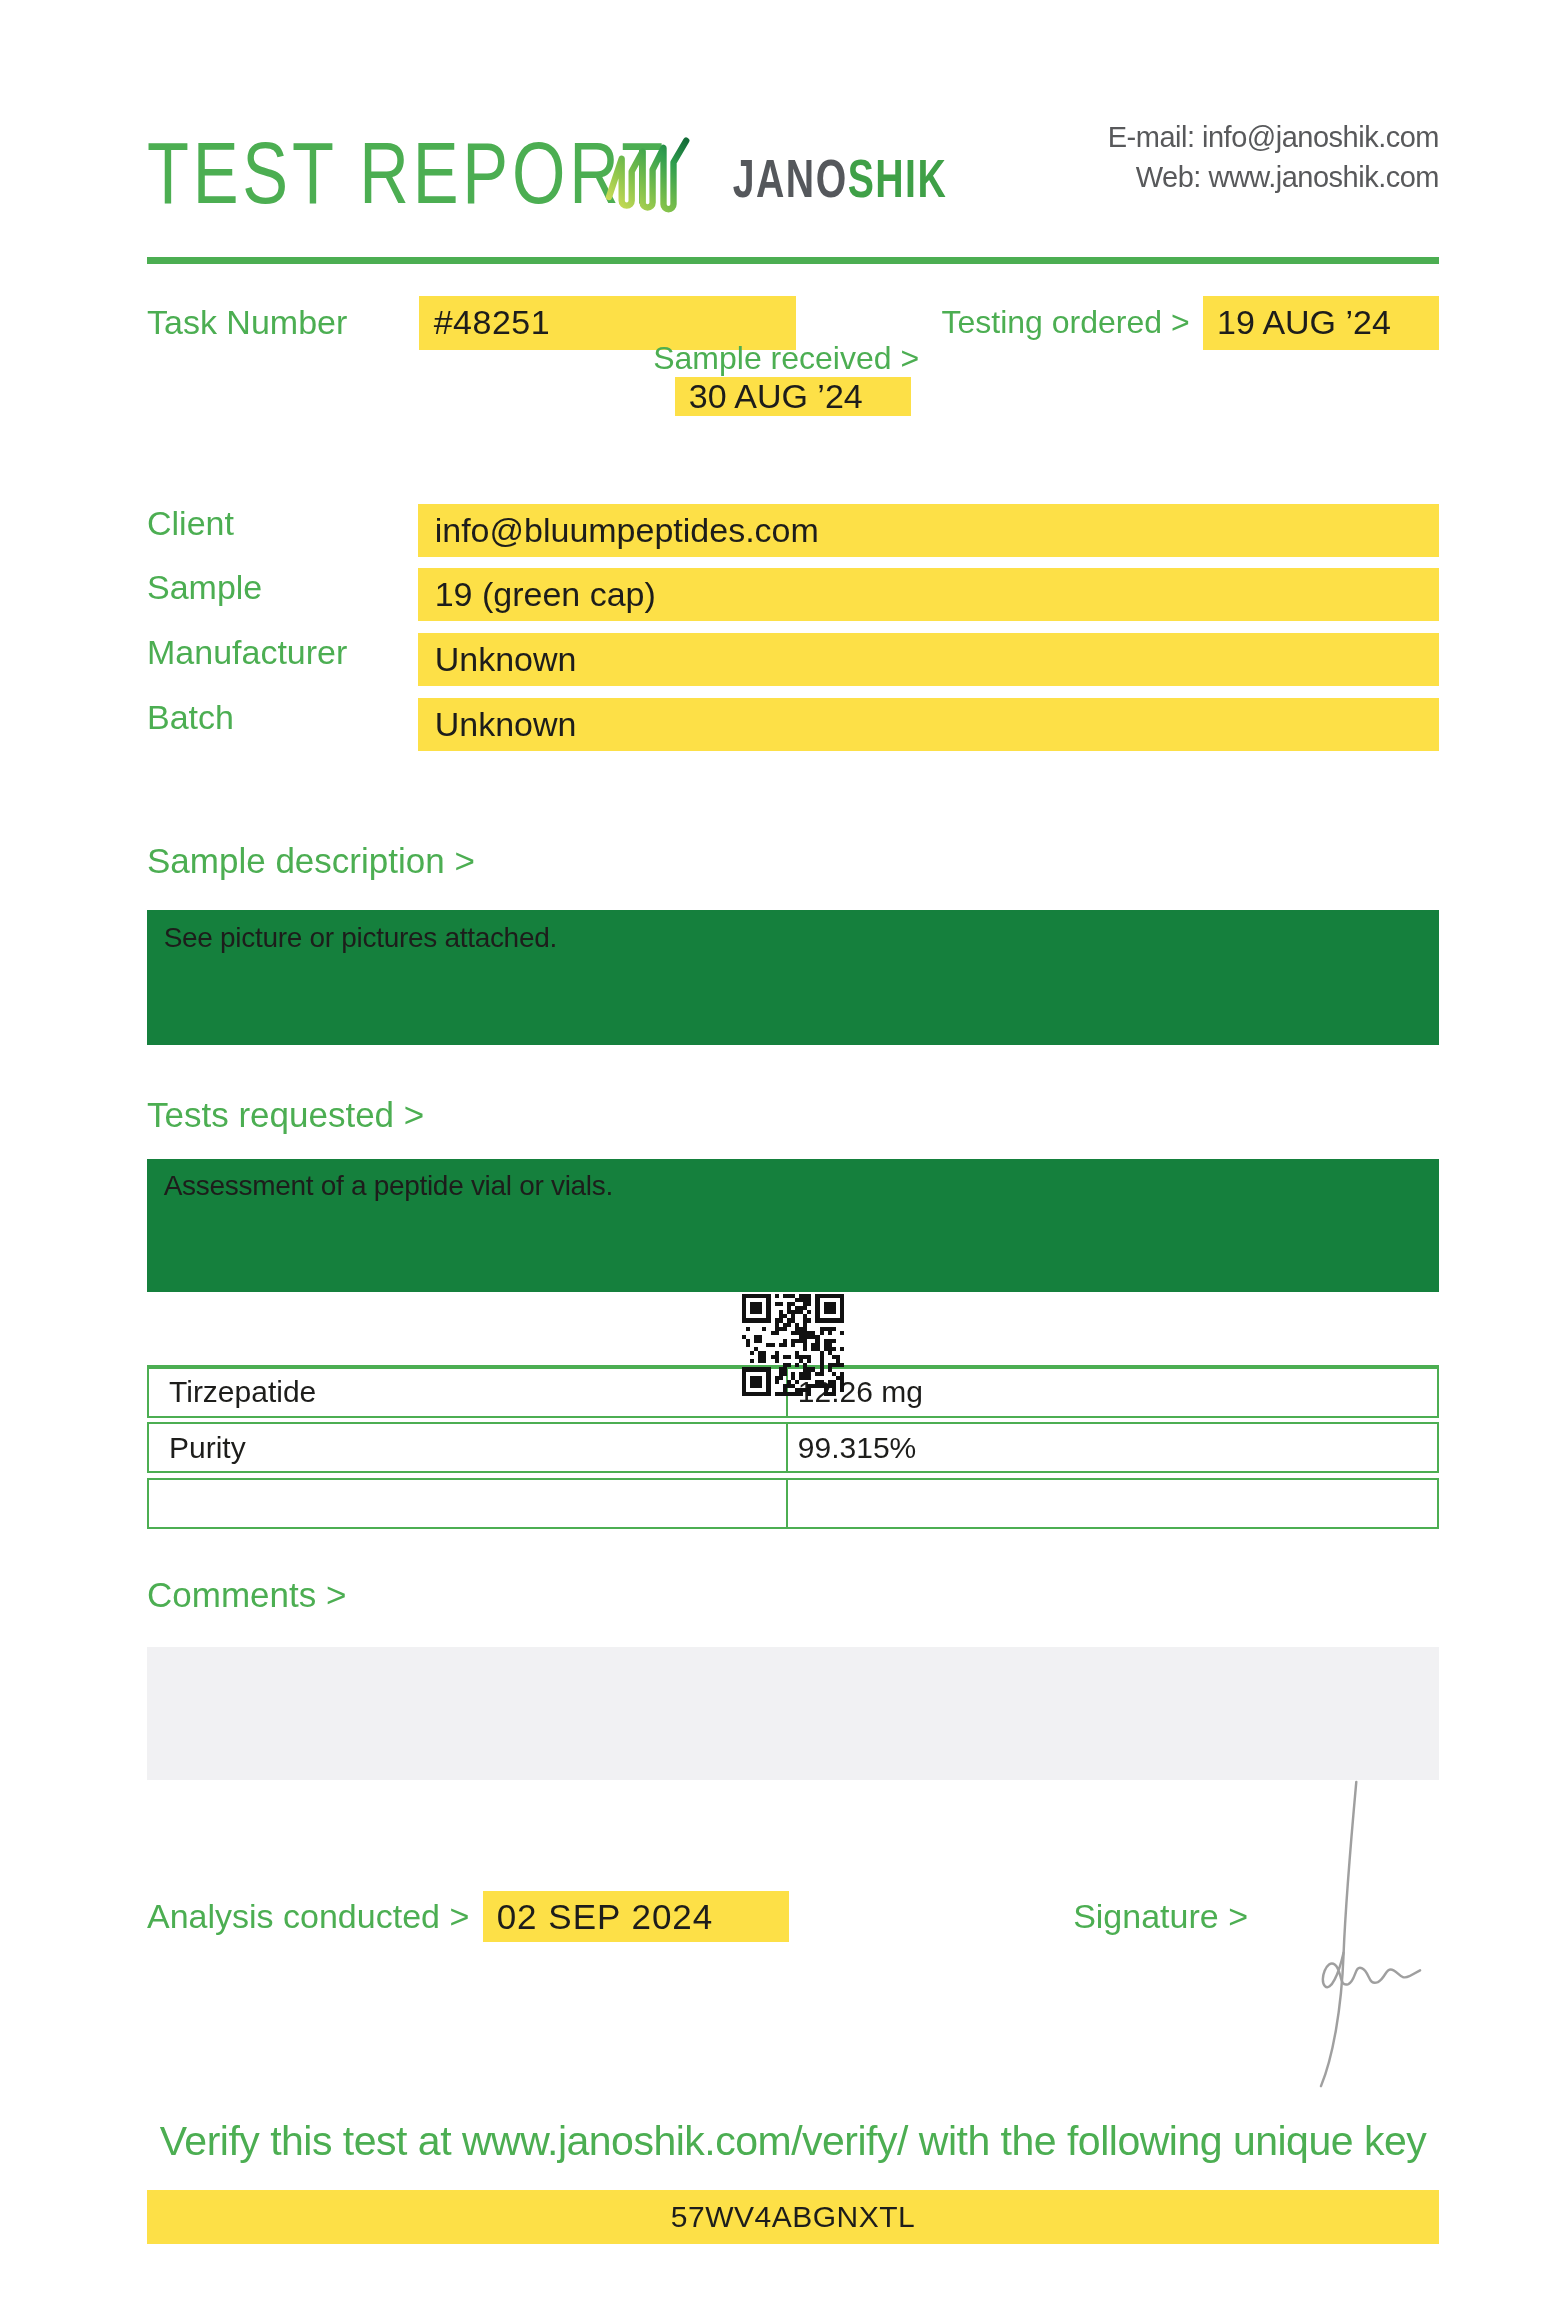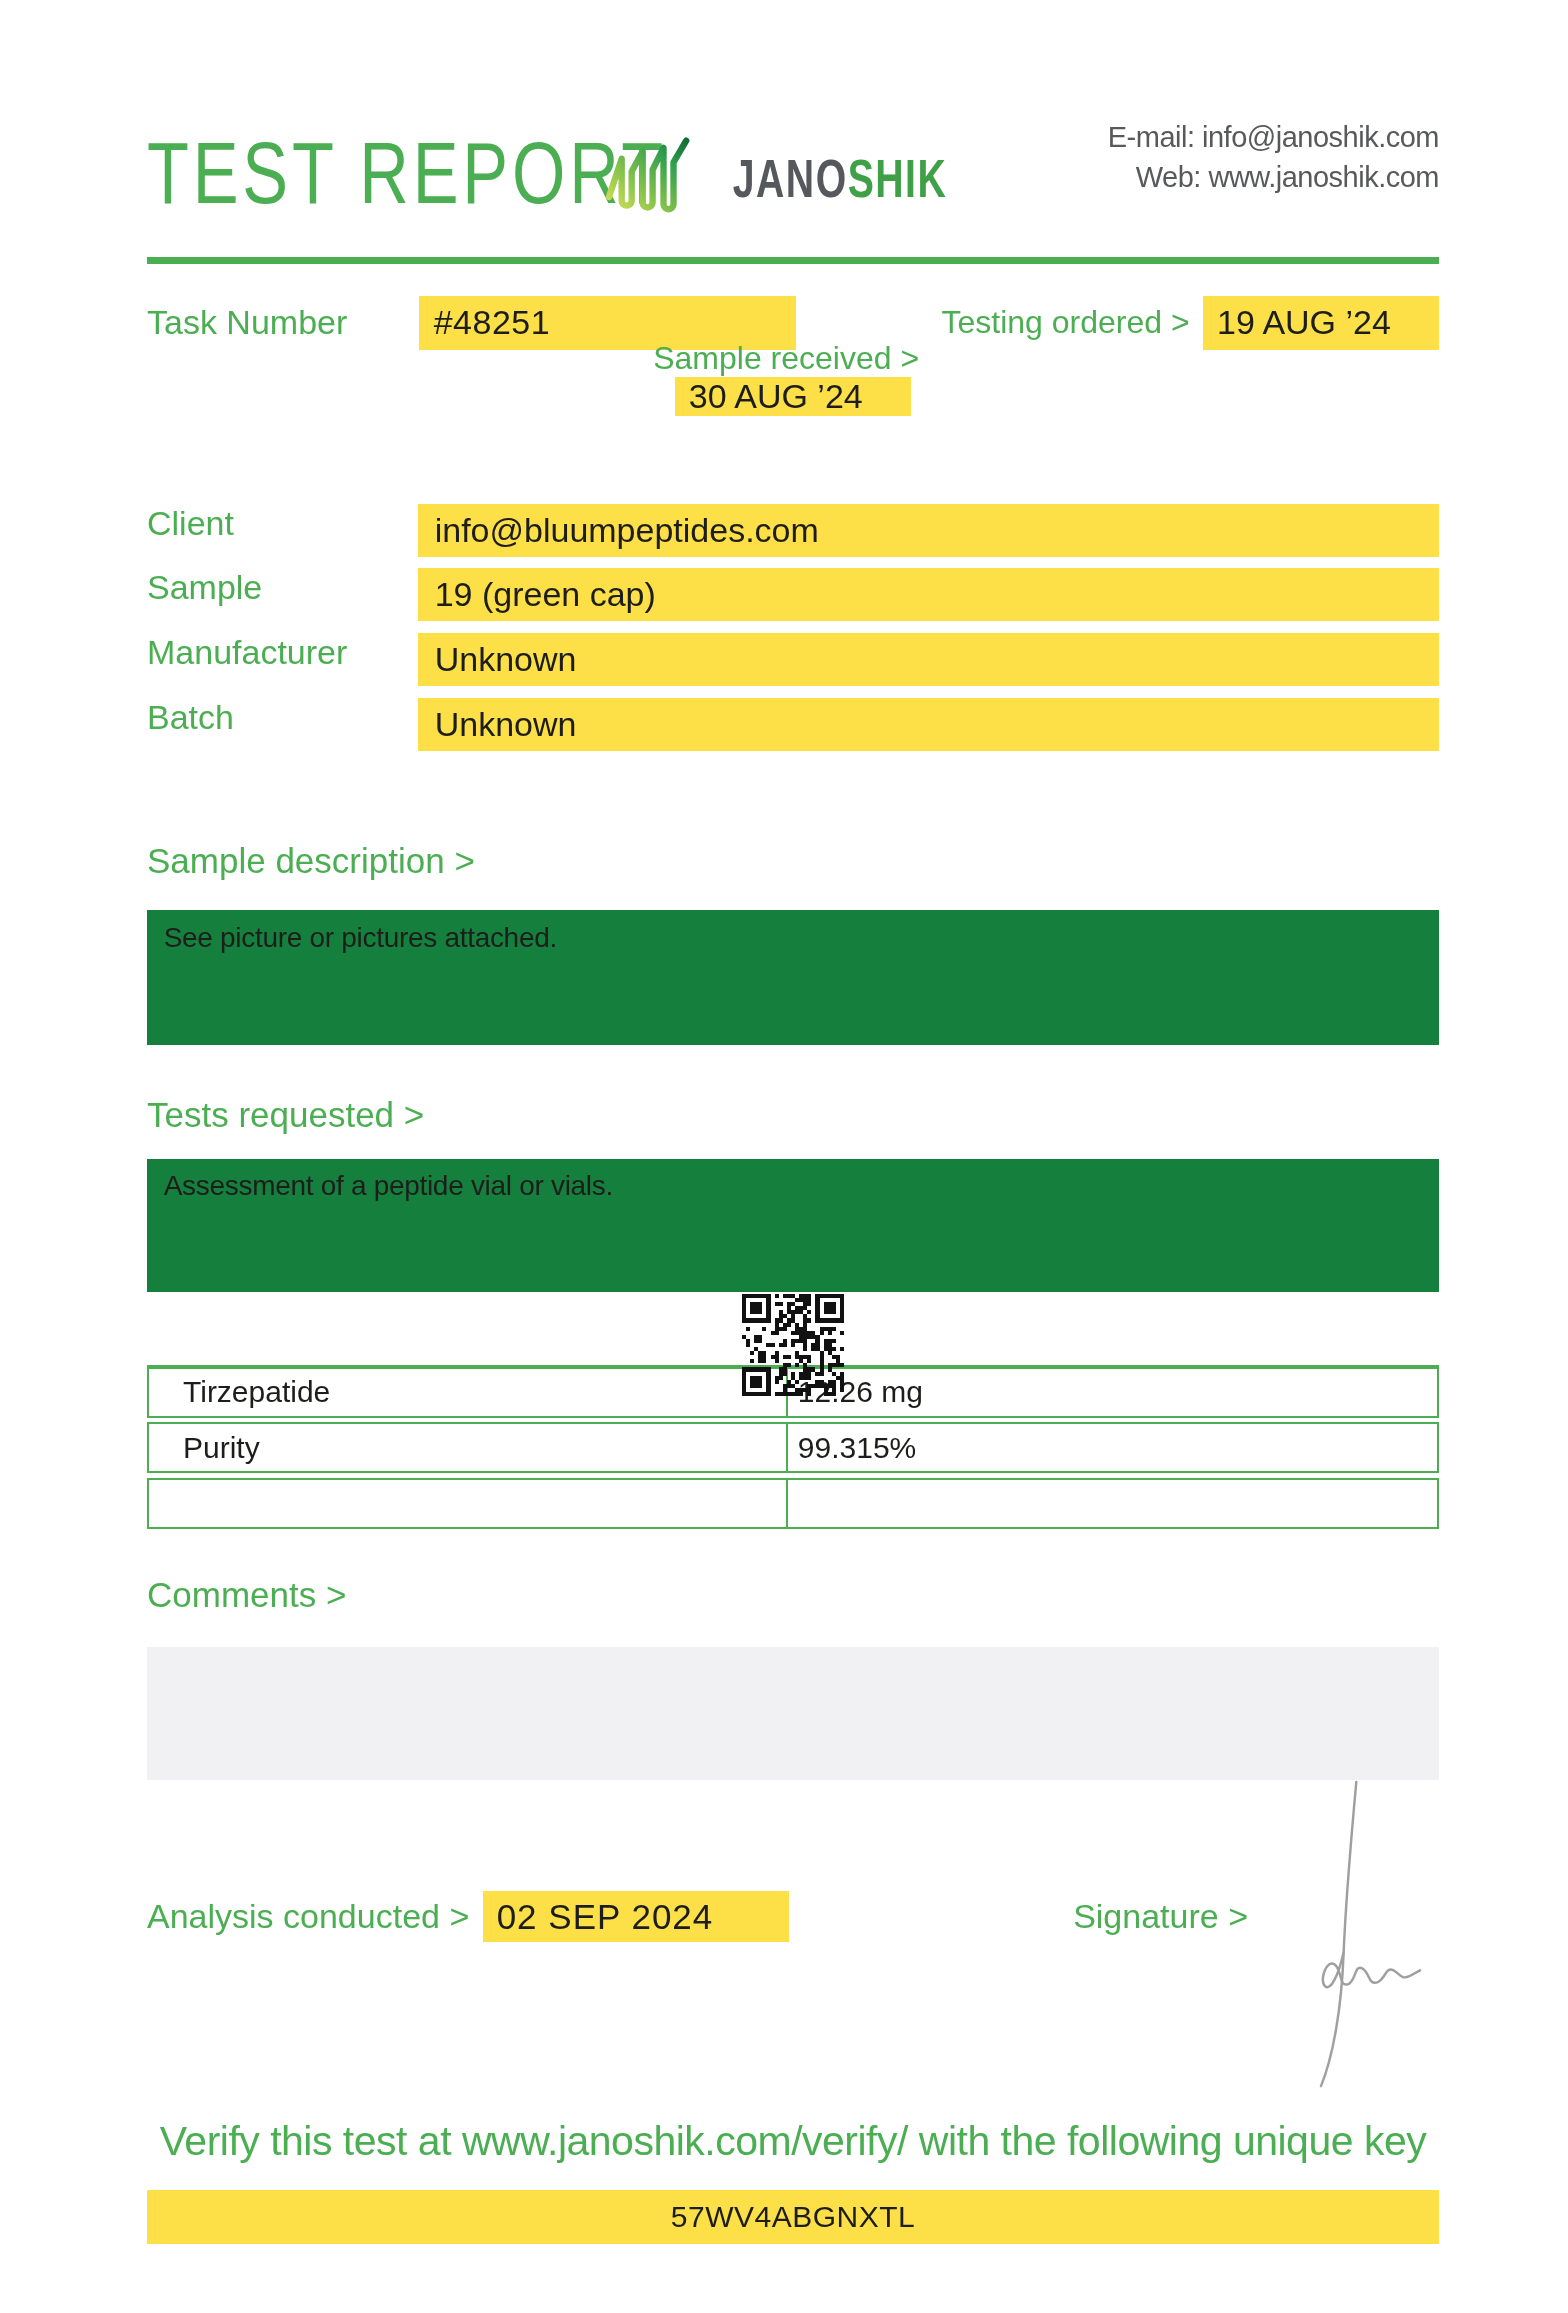--- a/index.html
+++ b/index.html
@@ -57,21 +57,21 @@
   .tests-heading { margin-top:49px; }
   .tests-box { margin-top:23.5px; height:133px; }
 
   
   .results-section { position:relative; padding-top:44px; }
   .qr { position:absolute; left:595px; top:2.9px; width:102px; height:102px; }
   .results-table { margin-top:29px; }
   .t-row { display:flex; border:2px solid #4cae52; height:47px; margin-bottom:4.9px; }
   .t-row.first { border-top-width:4.9px; }
   .t-cell-name { width:49.6%; border-right:2px solid #4cae52; display:flex;
-                 align-items:center; padding-left:34px; font-size:30px; box-sizing:border-box; }
+                 align-items:center; padding-left:20px; font-size:30px; box-sizing:border-box; }
   .t-cell-value { flex:1; display:flex; align-items:center; padding-left:10px; font-size:30px; }
 
   .comments-heading { margin-top:45px; }
   .comments-box { margin-top:32px; height:133px; background:#f1f1f3; }
 
   
   .footer-wrap { position:relative; }
   .footer-row { display:flex; align-items:center; margin-top:111px; height:51px; }
   .analysis-label { font-size:34px; color:#4cae52; white-space:nowrap; }
   .analysis-box { margin-left:13.7px; width:292px; height:51px; display:flex;

